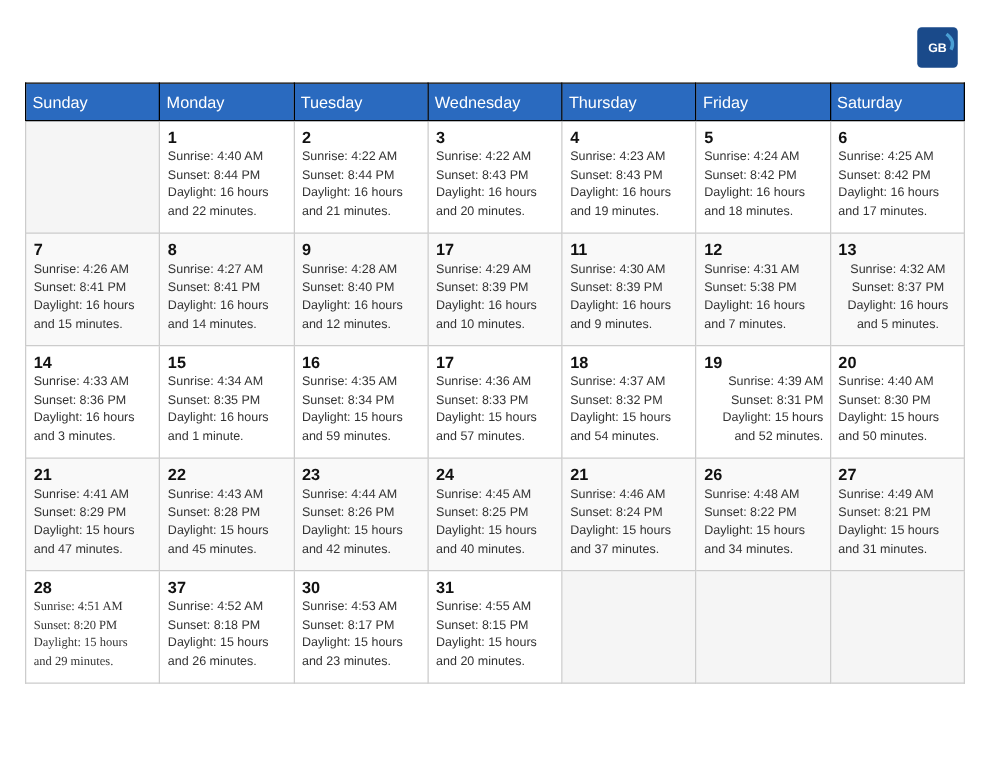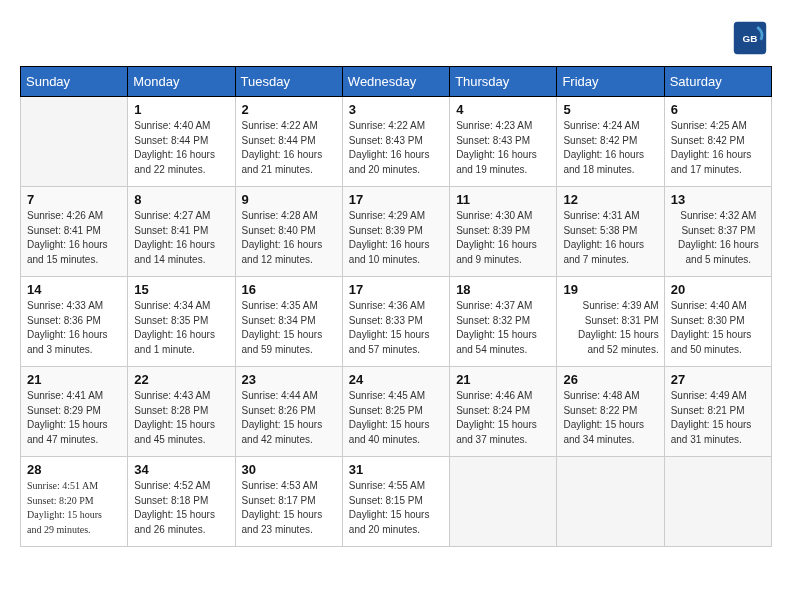--- a/index.html
+++ b/index.html
@@ -314,21 +314,21 @@
       </tr>
       <tr>
         <td>
           <div class="day-number">28</div>
           <div class="day-info" style="white-space: pre-line; font-family: Liberation Serif, serif;">Sunrise: 4:51 AM
 Sunset: 8:20 PM
 Daylight: 15 hours
 and 29 minutes.</div>
         </td>
         <td>
-          <div class="day-number">34</div>
+          <div class="day-number">37</div>
           <div class="day-info" style="white-space: pre-line;">Sunrise: 4:52 AM
 Sunset: 8:18 PM
 Daylight: 15 hours
 and 26 minutes.</div>
         </td>
         <td>
           <div class="day-number">30</div>
           <div class="day-info" style="white-space: pre-line;">Sunrise: 4:53 AM
 Sunset: 8:17 PM
 Daylight: 15 hours

